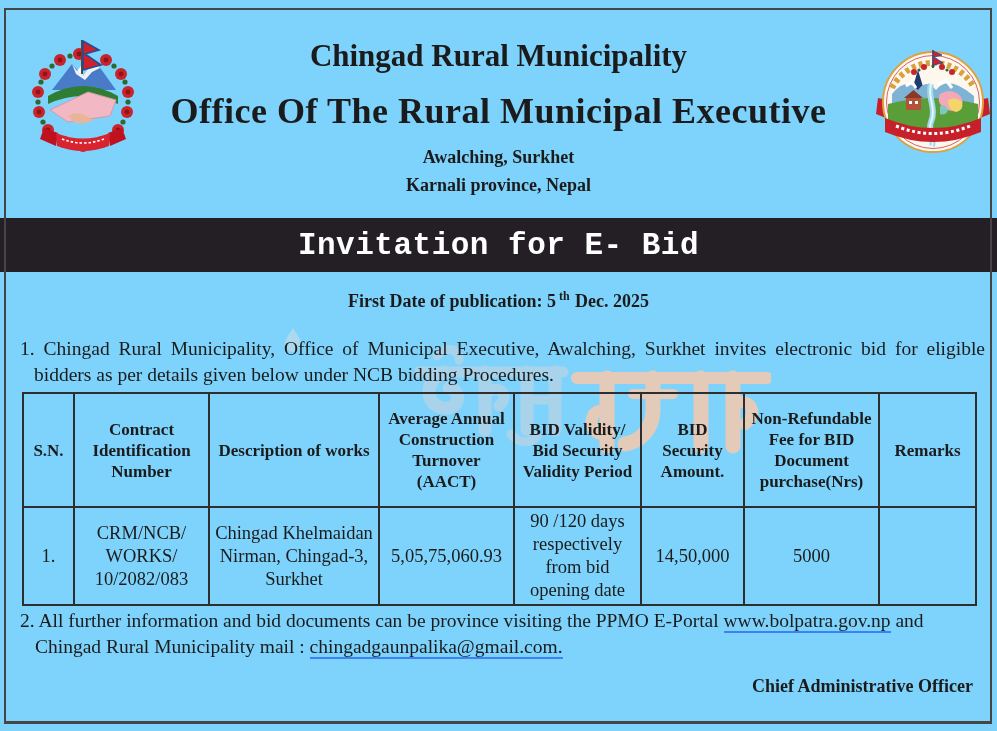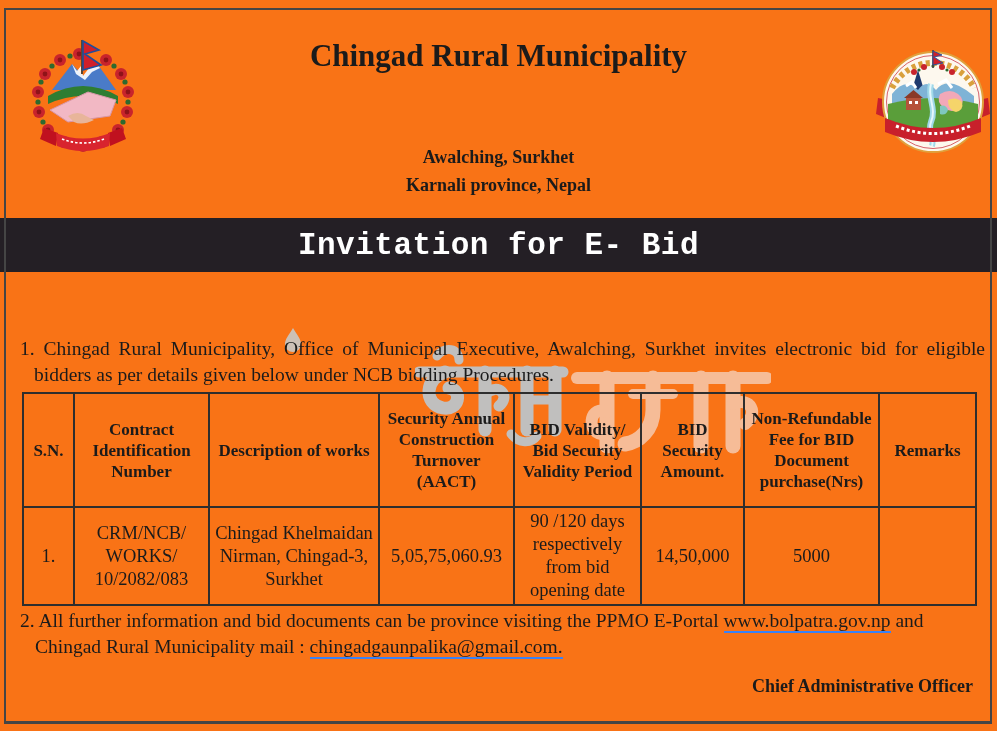--- a/index.html
+++ b/index.html
@@ -1,19 +1,19 @@
 <!DOCTYPE html>
 <html><head>
 <meta charset="utf-8">
 <style>
   html,body{margin:0;padding:0;background:#ffffff;}
   #doc{
     position:relative;
     width:997px;height:731px;
-    background:#f97316;
+    background:#7dd3fc;
     font-family:"Liberation Serif", serif;
     color:#1b1b1b;
     overflow:hidden;
   }
   .page-border{
     position:absolute;left:4px;top:8px;right:5px;bottom:7px;
     border:2px solid #454545;border-bottom-width:3px;
     pointer-events:none;z-index:3;
   }
   .logo{position:absolute;z-index:2;}
@@ -186,27 +186,31 @@
       <path d="M64 52 Q74 46 82 52 Q90 58 84 66 Q76 72 68 66 Q60 60 64 52 Z" fill="#f2a8b8"></path>
       <path d="M72 58 Q80 54 86 60 Q88 68 80 70 Q72 68 72 58 Z" fill="#f5d46a"></path>
       <path d="M64 64 Q70 62 72 68 Q70 74 64 72 Z" fill="#7fc8c0"></path>
 
       <path d="M9 76 Q57 96 105 76 L105 90 Q57 110 9 90 Z" fill="#c8202b"></path>
       <path d="M20 84 Q57 99 94 84" stroke="#ffffff" stroke-width="3" fill="none" stroke-dasharray="3 2.6"></path>
     </svg>
   </div>
 
   <div class="hdr-title" id="title1">Chingad Rural Municipality</div>
+  <div class="hdr-title" id="title2">Office Of The Rural Municipal Executive</div>
   <div class="hdr-title" id="addr2">Karnali province, Nepal</div>
   <div class="hdr-title" id="addr1">Awalching, Surkhet</div>
 
   <div id="banner">
     <span>Invitation for E- Bid</span>
   </div>
 
+  <div id="pubdate">
+    <span>First Date of publication: 5</span><sup>th</sup><span> Dec. 2025</span>
+  </div>
 
   <div class="watermark" id="wm-drop">
     <svg width="20" height="26" viewBox="0 0 20 26">
       <path d="M10 1 C14 8 18 12 18 17 A8 8 0 0 1 2 17 C2 12 6 8 10 1 Z" fill="#bcd9ec" opacity="0.75"></path>
     </svg>
   </div>
   <div class="watermark" id="wm-main" aria-label="ठेक्का बजार">
     <svg width="356" height="142" viewBox="0 0 356 142">
 
       <g stroke="#b3d3e8" fill="none" stroke-linecap="round" opacity="0.8">
@@ -248,21 +252,21 @@
       <col style="width:127px">
         <col style="width:103px">
         <col style="width:135px">
         <col style="width:97px">
     </colgroup>
     <thead>
       <tr>
         <th>S.N.</th>
         <th>Contract Identification Number</th>
         <th>Description of works</th>
-        <th>Security Annual Construction Turnover (AACT)</th>
+        <th>Average Annual Construction Turnover (AACT)</th>
         <th>BID Validity/ Bid Security Validity Period</th>
         <th>BID Security Amount.</th>
         <th>Non-Refundable Fee for BID Document purchase(Nrs)</th>
         <th>Remarks</th>
       </tr>
     </thead>
     <tbody>
       <tr>
         <td>1.</td>
         <td>CRM/NCB/ WORKS/ 10/2082/083</td>

